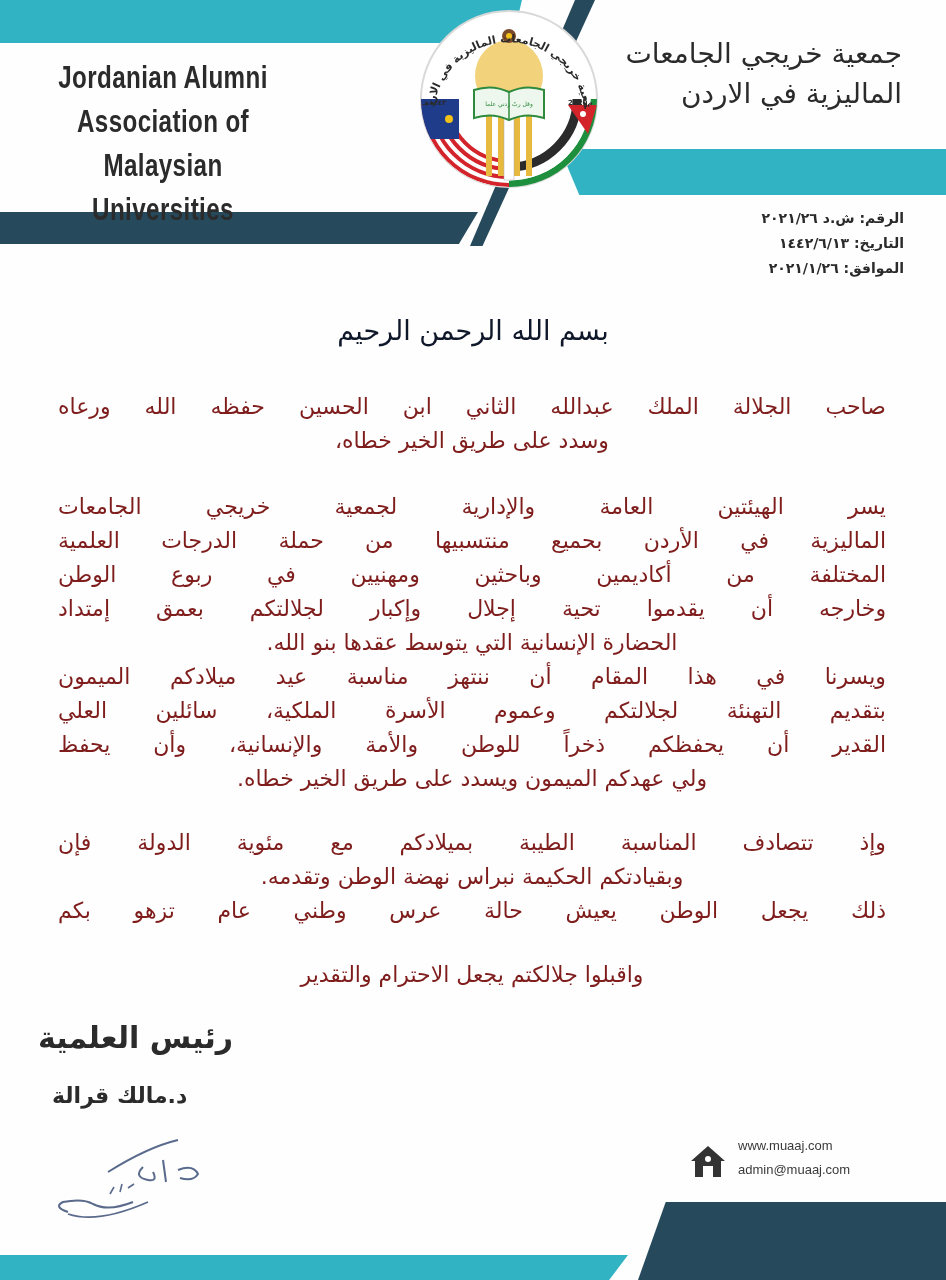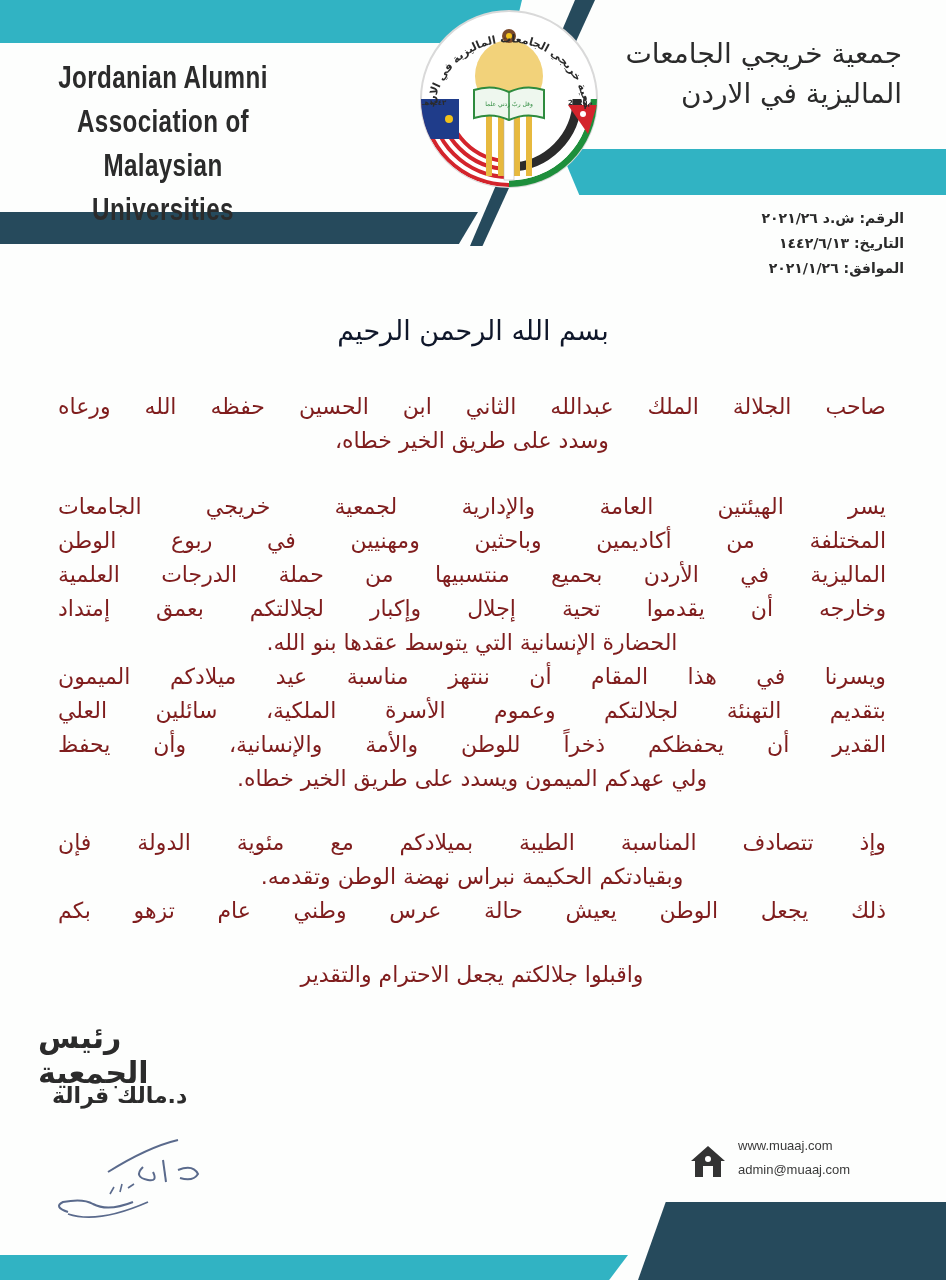--- a/index.html
+++ b/index.html
@@ -122,22 +122,22 @@
 
 <div class="bism">بسم الله الرحمن الرحيم</div>
 
 <div class="letter" style="top:390px;">
   <span class="line just">صاحب الجلالة الملك عبدالله الثاني ابن الحسين حفظه الله ورعاه</span>
   <span class="line center">وسدد على طريق الخير خطاه،</span>
 </div>
 
 <div class="letter" style="top:490px;">
   <span class="line just">يسر الهيئتين العامة والإدارية لجمعية خريجي الجامعات</span>
+  <span class="line just">الماليزية في الأردن بحميع منتسبيها من حملة الدرجات العلمية</span>
   <span class="line just">المختلفة من أكاديمين وباحثين ومهنيين في ربوع الوطن</span>
-  <span class="line just">الماليزية في الأردن بحميع منتسبيها من حملة الدرجات العلمية</span>
   <span class="line just">وخارجه أن يقدموا تحية إجلال وإكبار لجلالتكم بعمق إمتداد</span>
   <span class="line center">الحضارة الإنسانية التي يتوسط عقدها بنو الله.</span>
 </div>
 
 <div class="letter" style="top:660px;">
   <span class="line just">ويسرنا في هذا المقام أن ننتهز مناسبة عيد ميلادكم الميمون</span>
   <span class="line just">بتقديم التهنئة لجلالتكم وعموم الأسرة الملكية، سائلين العلي</span>
   <span class="line just">القدير أن يحفظكم ذخراً للوطن والأمة والإنسانية، وأن يحفظ</span>
   <span class="line center">ولي عهدكم الميمون ويسدد على طريق الخير خطاه.</span>
 </div>
@@ -145,21 +145,21 @@
 <div class="letter" style="top:826px;">
   <span class="line just">وإذ تتصادف المناسبة الطيبة بميلادكم مع مئوية الدولة فإن</span>
   <span class="line center">وبقيادتكم الحكيمة نبراس نهضة الوطن وتقدمه.</span>
   <span class="line just">ذلك يجعل الوطن يعيش حالة عرس وطني عام  تزهو بكم</span>
 </div>
 
 <div class="letter" style="top:958px;">
   <span class="line center">واقبلوا جلالكتم يجعل الاحترام والتقدير</span>
 </div>
 
-<div class="abs sig-title">رئيس الجمعية</div>
+<div class="abs sig-title">رئيس العلمية</div>
 <div class="abs sig-name">د.مالك قرالة</div>
 <div class="abs signature">
   <svg width="160" height="100" viewBox="0 0 160 100">
     <path d="M60 40 Q100 15 130 8" stroke="#5a6a8c" stroke-width="2" fill="none"></path>
     <path d="M95 35 Q85 45 100 48 Q110 50 105 40" stroke="#5a6a8c" stroke-width="2" fill="none"></path>
     <path d="M115 28 L118 50" stroke="#5a6a8c" stroke-width="2" fill="none"></path>
     <path d="M130 38 Q145 32 150 42 Q145 50 132 46" stroke="#5a6a8c" stroke-width="2" fill="none"></path>
     <path d="M20 80 Q5 75 15 70 Q35 66 45 72 Q60 80 85 70" stroke="#5a6a8c" stroke-width="2" fill="none"></path>
     <path d="M20 82 Q50 92 100 70" stroke="#5a6a8c" stroke-width="1.8" fill="none"></path>
     <path d="M62 62 L66 55 M72 60 L74 52 M80 56 L86 52" stroke="#5a6a8c" stroke-width="1.6" fill="none"></path>

